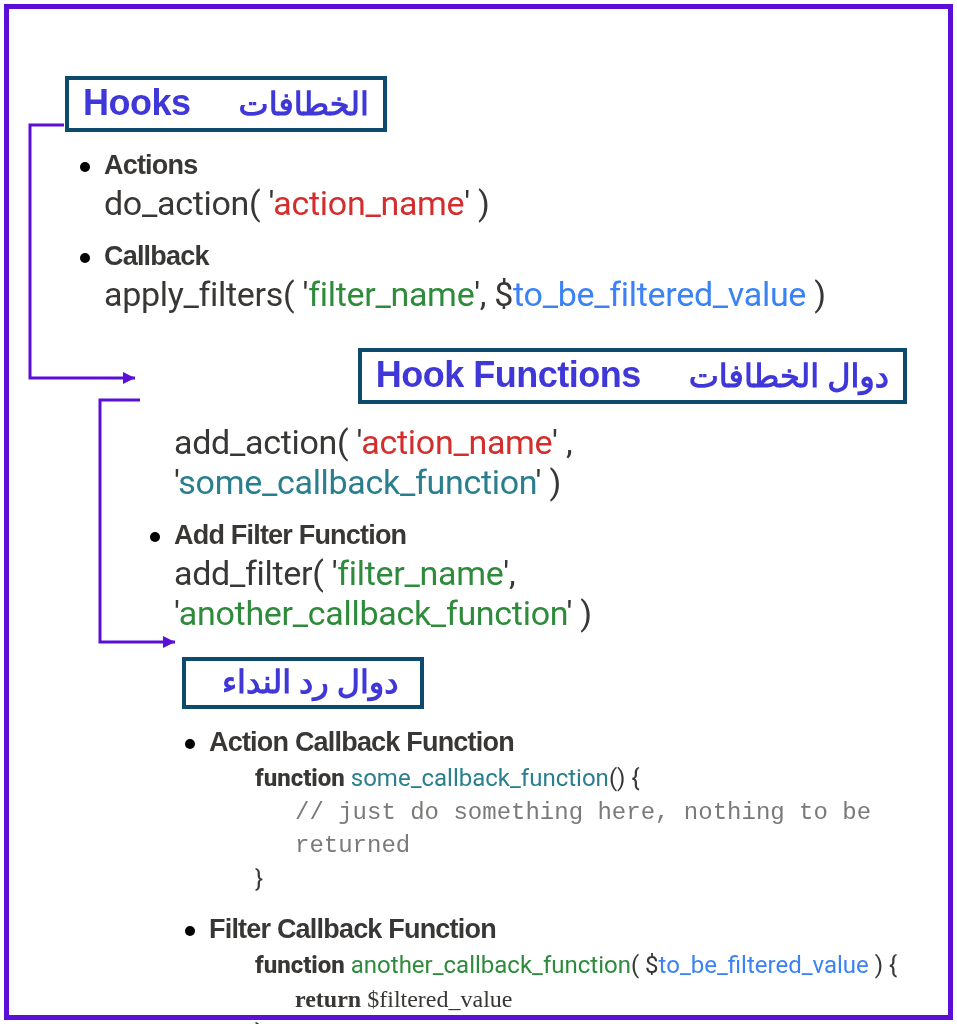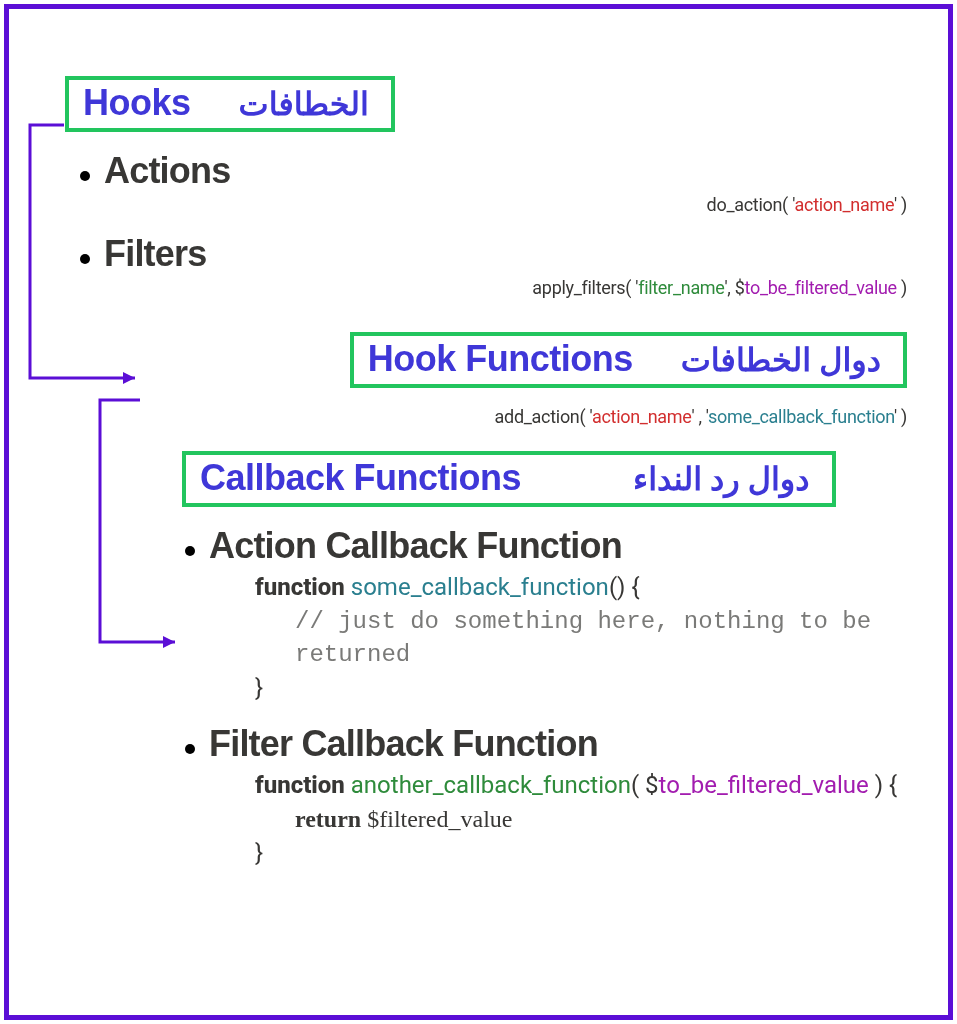--- a/index.html
+++ b/index.html
@@ -21,25 +21,25 @@
     width: 100%;
     height: 100%;
     pointer-events: none;
     z-index: 10;
   }
   .content {
     position: relative;
     padding: 76px 50px 40px 50px;
   }
   .section-box {
-    border: 4px solid #22c55e;
+    border: 4px solid #0c4a6e;
     display: inline-flex;
     align-items: baseline;
     gap: 26px;
-    padding: 2px 22px 4px 14px;
+    padding: 2px 14px 4px 14px;
   }
   .section-box .en {
     font-size: 36px;
     font-weight: 800;
     color: #3f37d8;
     font-family: Arial, sans-serif;
     letter-spacing: -0.5px;
   }
   .section-box .ar {
     font-size: 32px;
@@ -54,45 +54,44 @@
     display: flex;
     align-items: baseline;
     gap: 14px;
   }
   .bullet {
     width: 10px; height: 10px; border-radius: 50%;
     background: #000; flex: 0 0 10px;
     position: relative; top: -2px;
   }
   .item-title {
-    font-size: 36px;
+    font-size: 27px;
     font-weight: 800;
     color: #383735;
     font-family: Arial, sans-serif;
     letter-spacing: -0.8px;
   }
   .code {
-    font-size: 18px;
+    font-size: 34px;
     color: #383735;
     padding-left: 24px;
     margin-top: 2px;
     letter-spacing: -0.3px;
-    text-align: right;
   }
   .code-block {
     padding-left: 90px;
     font-size: 24px;
     color: #383735;
     line-height: 1.4;
     margin-top: 4px;
   }
   .kw { font-weight: 800; color: #383735; }
   .str-red { color: #d22e2e; }
   .str-green { color: #2e8b3b; }
-  .str-orange { color: #a21caf; }
+  .str-orange { color: #3b82f6; }
   .fn-teal { color: #2a7f8f; }
   .comment { color: #7a7a78; }
   .sec1 { margin-left: 15px; }
   .sec1-items { margin-left: 30px; margin-top: 10px; }
   .sec2 { margin-left: 90px; margin-top: 34px; text-align: right; }
   .sec2-items { margin-left: 100px; margin-top: 10px; }
   .sec3 { margin-left: 132px; margin-top: 24px; }
   .sec3-items { margin-left: 135px; margin-top: 6px; }
   .sec3-items > li { margin-top: 8px; }
   .sec3-items .code-block { padding-left: 70px; }
@@ -126,45 +125,53 @@
         <span class="bullet"></span>
         <span class="item-title">Actions</span>
       </div>
       <div class="code">
         <span>do_action( '</span><span class="str-red">action_name</span><span>' )</span>
       </div>
     </li>
     <li>
       <div class="bullet-row">
         <span class="bullet"></span>
-        <span class="item-title">Filters</span>
+        <span class="item-title">Callback</span>
       </div>
       <div class="code">
         <span>apply_filters( '</span><span class="str-green">filter_name</span><span>', $</span><span class="str-orange">to_be_filtered_value</span><span> )</span>
       </div>
     </li>
   </ul>
 
   <div class="sec2">
     <div class="section-box">
       <span class="en">Hook Functions</span>
       <span class="ar">دوال الخطافات</span>
     </div>
   </div>
   <ul class="items sec2-items">
     <li>
       <div class="code">
         <span>add_action( '</span><span class="str-red">action_name</span><span>' , '</span><span class="fn-teal">some_callback_function</span><span>' )</span>
       </div>
     </li>
+    <li>
+      <div class="bullet-row">
+        <span class="bullet"></span>
+        <span class="item-title">Add Filter Function</span>
+      </div>
+      <div class="code">
+        <span>add_filter( '</span><span class="str-green">filter_name</span><span>', '</span><span class="str-green">another_callback_function</span><span>' )</span>
+      </div>
+    </li>
   </ul>
 
   <div class="sec3">
     <div class="section-box">
-      <span class="en">Callback Functions</span>
       <span class="ar">دوال رد النداء</span>
     </div>
   </div>
   <ul class="items sec3-items">
     <li>
       <div class="bullet-row">
         <span class="bullet"></span>
         <span class="item-title">Action Callback Function</span>
       </div>
       <div class="code-block">

